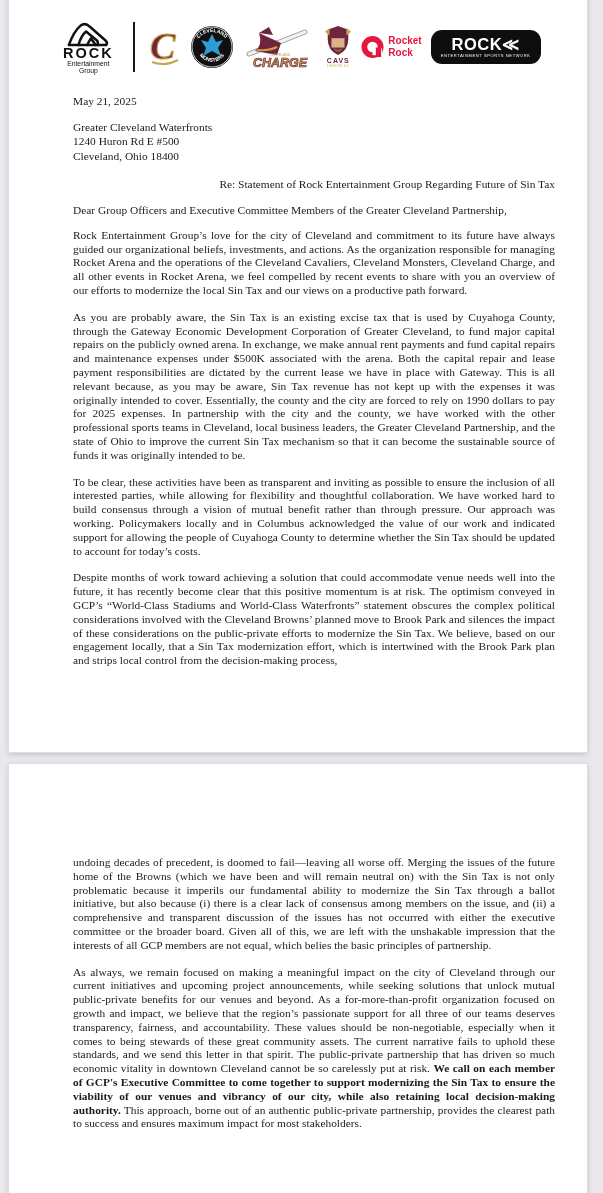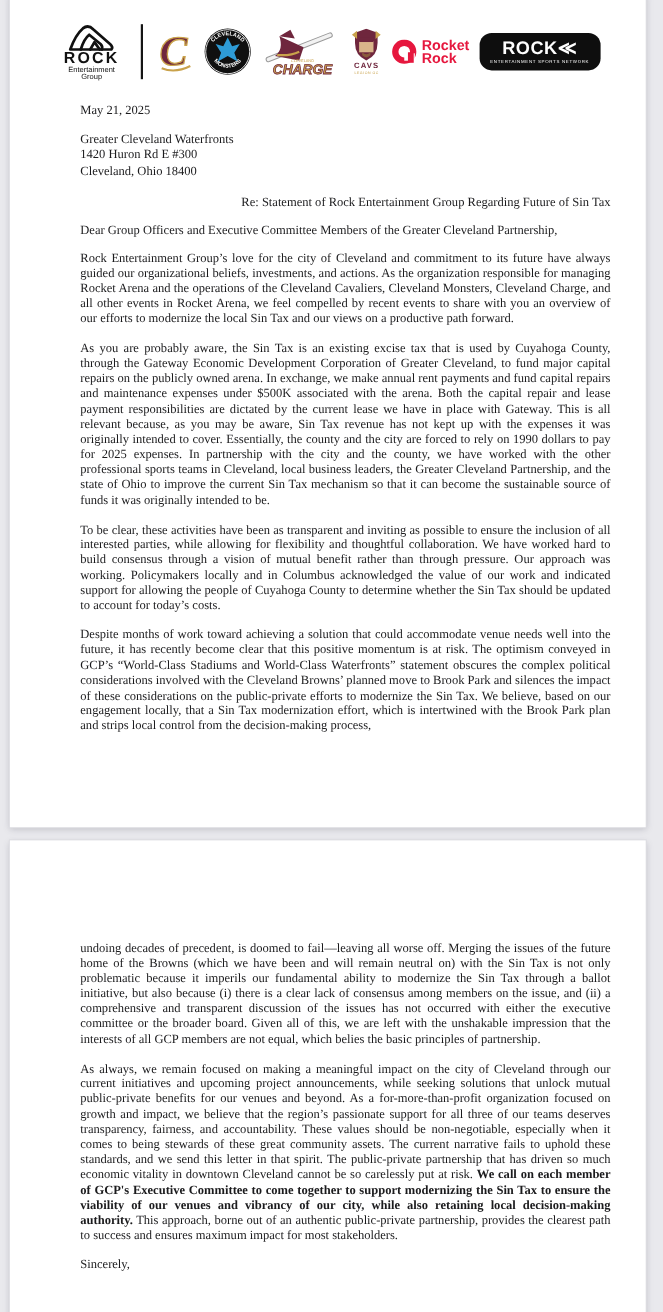--- a/index.html
+++ b/index.html
@@ -17,21 +17,21 @@
   #page2{top:764px;height:780px;}
   .content{padding:0 32px 0 64px;}
 
   
   .logo-row{display:flex;align-items:center;justify-content:center;gap:9px;padding-top:22px;height:62px;}
   .reg{display:flex;flex-direction:column;align-items:center;width:66px;color:#111;}
   .reg-title{font-family:"Liberation Sans",sans-serif;font-weight:bold;font-size:14.5px;line-height:13px;letter-spacing:2px;}
   .reg-sub{font-family:"Liberation Sans",sans-serif;font-size:6.8px;line-height:7.2px;text-align:center;}
   .lh-divider{width:2px;height:50px;background:#151515;margin:0 3px;}
   .rocket{display:flex;align-items:center;gap:4px;}
-  .rocket-text{font-family:"Liberation Sans",sans-serif;font-weight:bold;font-size:13px;line-height:12px;color:#E6173E;}
+  .rocket-text{font-family:"Liberation Sans",sans-serif;font-weight:bold;font-size:10px;line-height:12px;color:#E6173E;}
   .resn{background:#0e0e0e;border-radius:11px;padding:7px 10px 6px;display:flex;flex-direction:column;align-items:center;}
   .resn-main{color:#fff;font-family:"Liberation Sans",sans-serif;font-weight:bold;font-size:16.5px;line-height:14px;letter-spacing:.5px;white-space:nowrap;}
   .resn-sub{color:#fff;font-family:"Liberation Sans",sans-serif;font-size:4px;letter-spacing:.62px;margin-top:2px;white-space:nowrap;}
   .legion{display:flex;flex-direction:column;align-items:center;line-height:1;}
   .legion-name{font-family:"Liberation Sans",sans-serif;font-weight:bold;font-size:7px;color:#6F263D;letter-spacing:1px;margin-top:1px;}
   .legion-sub{font-family:"Liberation Sans",sans-serif;font-size:3.2px;color:#C9A24B;letter-spacing:.5px;margin-top:1px;}
 
   
   .date{margin-top:17px;font-size:11.4px;}
   .addr{margin-top:13px;font-size:11.4px;line-height:14.3px;}
@@ -130,39 +130,38 @@
         </div>
         <div class="resn-sub">ENTERTAINMENT SPORTS NETWORK</div>
       </div>
     </div>
 
     <div class="content">
       <div class="date">May 21, 2025</div>
 
       <div class="addr">
         <div>Greater Cleveland Waterfronts</div>
-        <div>1420 Huron Rd E #300</div>
+        <div>1240 Huron Rd E #500</div>
         <div>Cleveland, Ohio 18400</div>
       </div>
 
       <div class="re">Re: Statement of Rock Entertainment Group Regarding Future of Sin Tax</div>
 
       <div class="salutation">Dear Group Officers and Executive Committee Members of the Greater Cleveland Partnership,</div>
 
       <p class="para">Rock Entertainment Group’s love for the city of Cleveland and commitment to its future have always guided our organizational beliefs, investments, and actions. As the organization responsible for managing Rocket Arena and the operations of the Cleveland Cavaliers, Cleveland Monsters, Cleveland Charge, and all other events in Rocket Arena, we feel compelled by recent events to share with you an overview of our efforts to modernize the local Sin Tax and our views on a productive path forward.</p>
       <p class="para">As you are probably aware, the Sin Tax is an existing excise tax that is used by Cuyahoga County, through the Gateway Economic Development Corporation of Greater Cleveland, to fund major capital repairs on the publicly owned arena. In exchange, we make annual rent payments and fund capital repairs and maintenance expenses under $500K associated with the arena. Both the capital repair and lease payment responsibilities are dictated by the current lease we have in place with Gateway. This is all relevant because, as you may be aware, Sin Tax revenue has not kept up with the expenses it was originally intended to cover. Essentially, the county and the city are forced to rely on 1990 dollars to pay for 2025 expenses. In partnership with the city and the county, we have worked with the other professional sports teams in Cleveland, local business leaders, the Greater Cleveland Partnership, and the state of Ohio to improve the current Sin Tax mechanism so that it can become the sustainable source of funds it was originally intended to be.</p>
       <p class="para">To be clear, these activities have been as transparent and inviting as possible to ensure the inclusion of all interested parties, while allowing for flexibility and thoughtful collaboration. We have worked hard to build consensus through a vision of mutual benefit rather than through pressure. Our approach was working. Policymakers locally and in Columbus acknowledged the value of our work and indicated support for allowing the people of Cuyahoga County to determine whether the Sin Tax should be updated to account for today’s costs.</p>
       <p class="para">Despite months of work toward achieving a solution that could accommodate venue needs well into the future, it has recently become clear that this positive momentum is at risk. The optimism conveyed in GCP’s “World-Class Stadiums and World-Class Waterfronts” statement obscures the complex political considerations involved with the Cleveland Browns’ planned move to Brook Park and silences the impact of these considerations on the public-private efforts to modernize the Sin Tax. We believe, based on our engagement locally, that a Sin Tax modernization effort, which is intertwined with the Brook Park plan and strips local control from the decision-making process,</p>
     </div>
   </div>
 
   <div class="page" id="page2">
     <div class="content">
       <p class="para">undoing decades of precedent, is doomed to fail—leaving all worse off. Merging the issues of the future home of the Browns (which we have been and will remain neutral on) with the Sin Tax is not only problematic because it imperils our fundamental ability to modernize the Sin Tax through a ballot initiative, but also because (i) there is a clear lack of consensus among members on the issue, and (ii) a comprehensive and transparent discussion of the issues has not occurred with either the executive committee or the broader board. Given all of this, we are left with the unshakable impression that the interests of all GCP members are not equal, which belies the basic principles of partnership.</p>
 
       <p class="para"><span>As always, we remain focused on making a meaningful impact on the city of Cleveland through our current initiatives and upcoming project announcements, while seeking solutions that unlock mutual public-private benefits for our venues and beyond. As a for-more-than-profit organization focused on growth and impact, we believe that the region’s passionate support for all three of our teams deserves transparency, fairness, and accountability. These values should be non-negotiable, especially when it comes to being stewards of these great community assets. The current narrative fails to uphold these standards, and we send this letter in that spirit. The public-private partnership that has driven so much economic vitality in downtown Cleveland cannot be so carelessly put at risk. </span><b>We call on each member of GCP's Executive Committee to come together to support modernizing the Sin Tax to ensure the viability of our venues and vibrancy of our city, while also retaining local decision-making authority.</b><span> This approach, borne out of an authentic public-private partnership, provides the clearest path to success and ensures maximum impact for most stakeholders.</span></p>
 
-      <div class="closing">Sincerely,</div>
 
     </div>
   </div>
 
 </div>
 
 </body></html>

